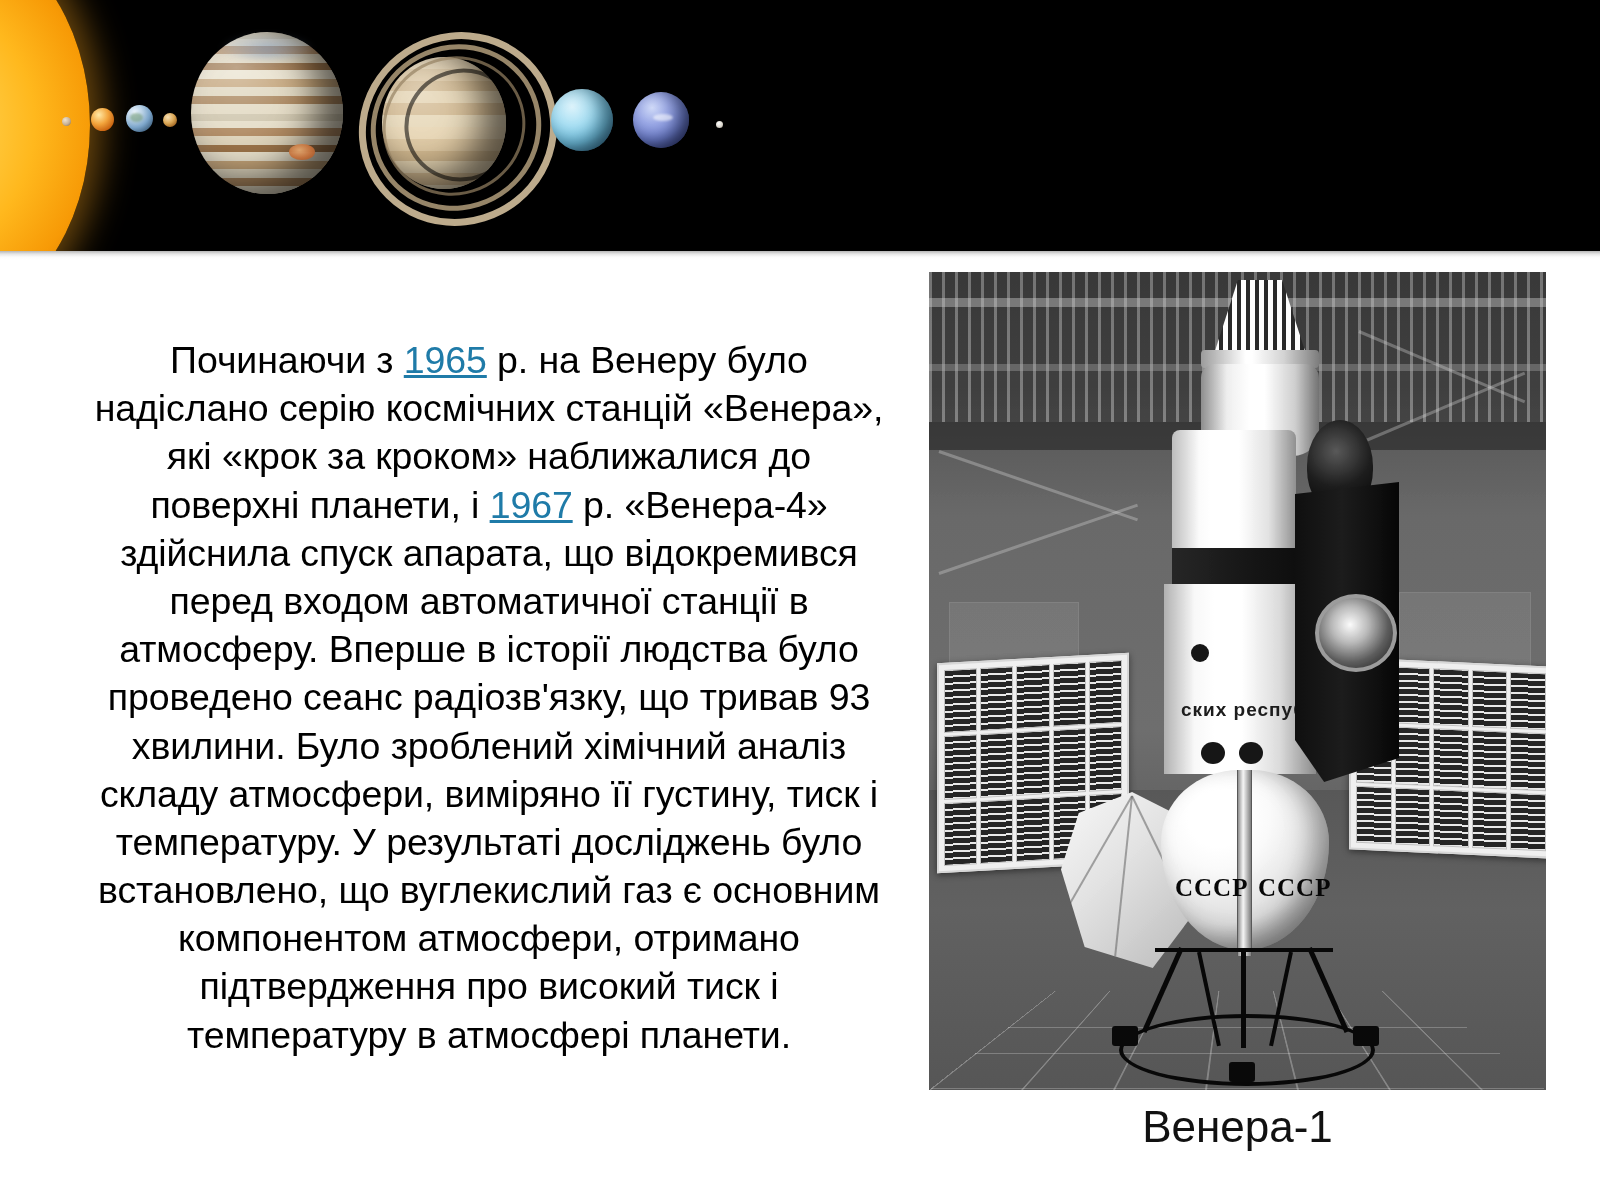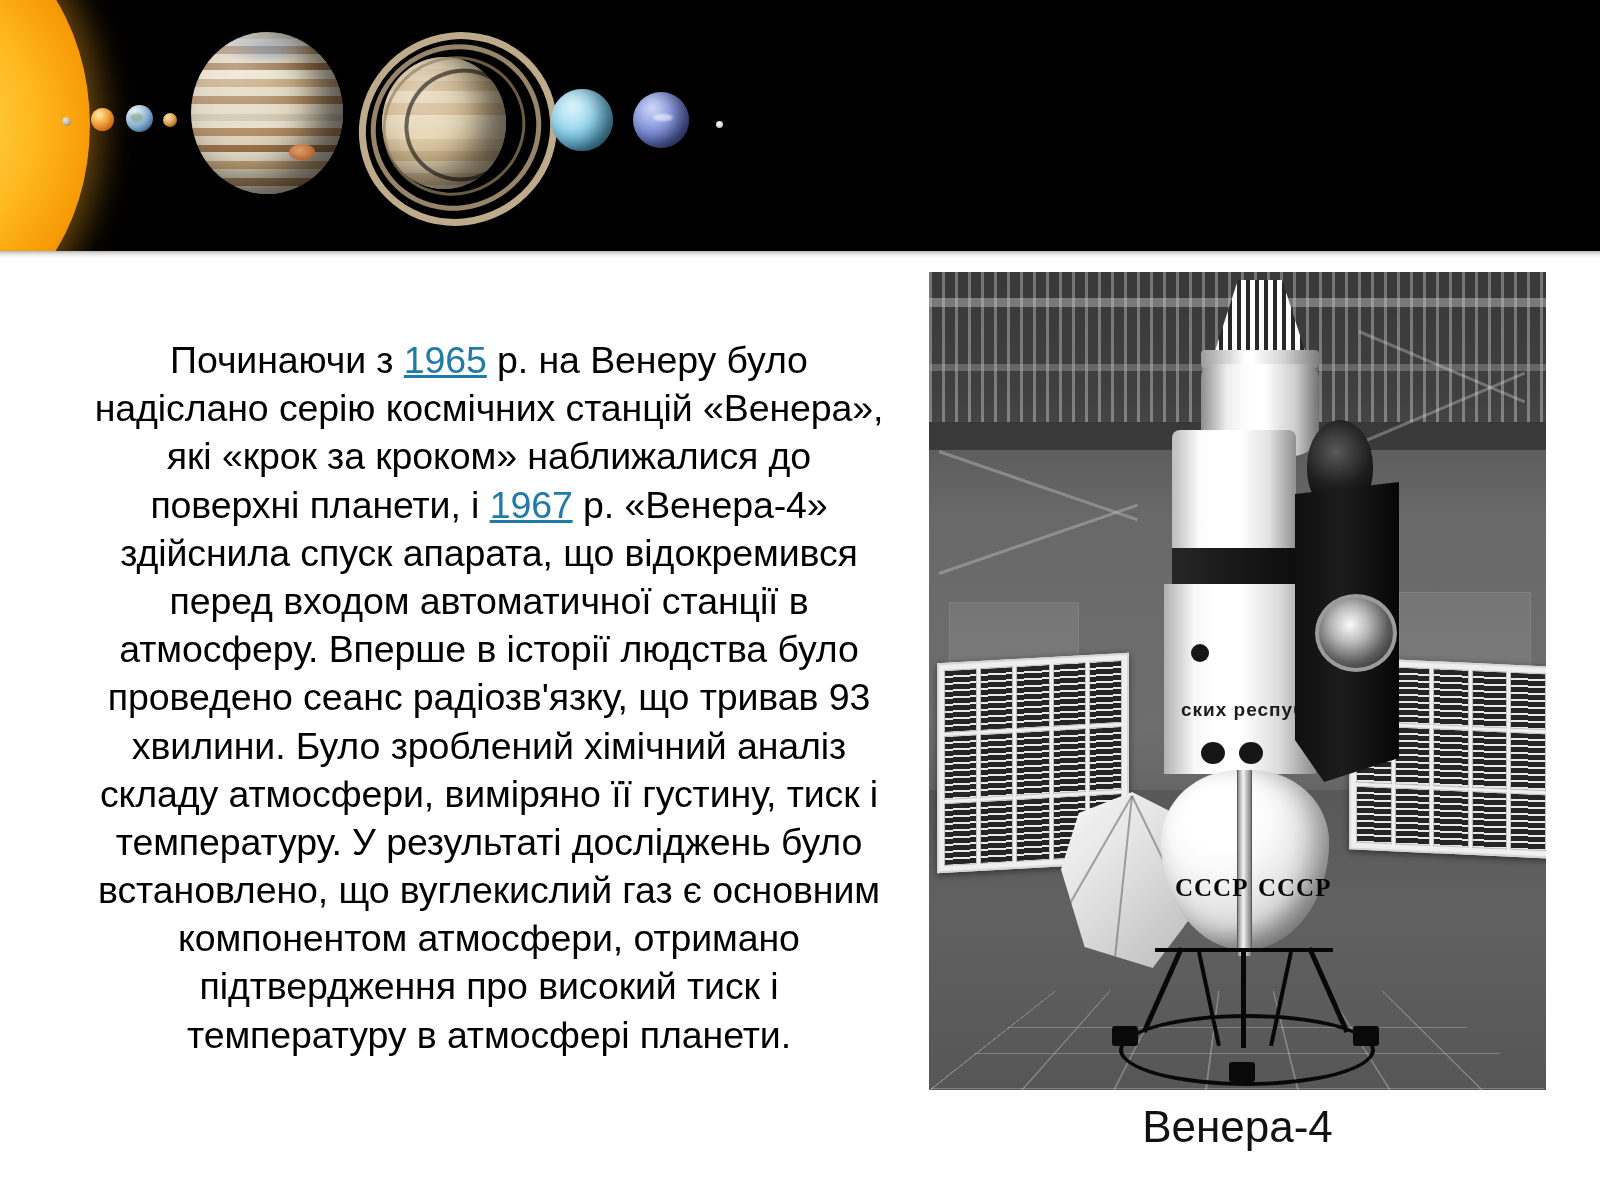--- a/index.html
+++ b/index.html
@@ -589,15 +589,15 @@
       <div class="stand-leg" style="left:268px; top:680px; width:4px; height:96px; transform:rotate(-12deg);"></div>
       <div class="stand-leg" style="left:360px; top:680px; width:4px; height:96px; transform:rotate(12deg);"></div>
       <div class="stand-leg" style="left:226px; top:676px; width:178px; height:4px; transform:rotate(0deg);"></div>
       <div class="stand-foot" style="left:183px; top:754px;"></div>
       <div class="stand-foot" style="left:424px; top:754px;"></div>
       <div class="stand-foot" style="left:300px; top:790px;"></div>
 
     </div>
   </div>
 
-  <div class="caption">Венера-4</div>
+  <div class="caption">Венера-1</div>
 
 </div>
 
 </body></html>

